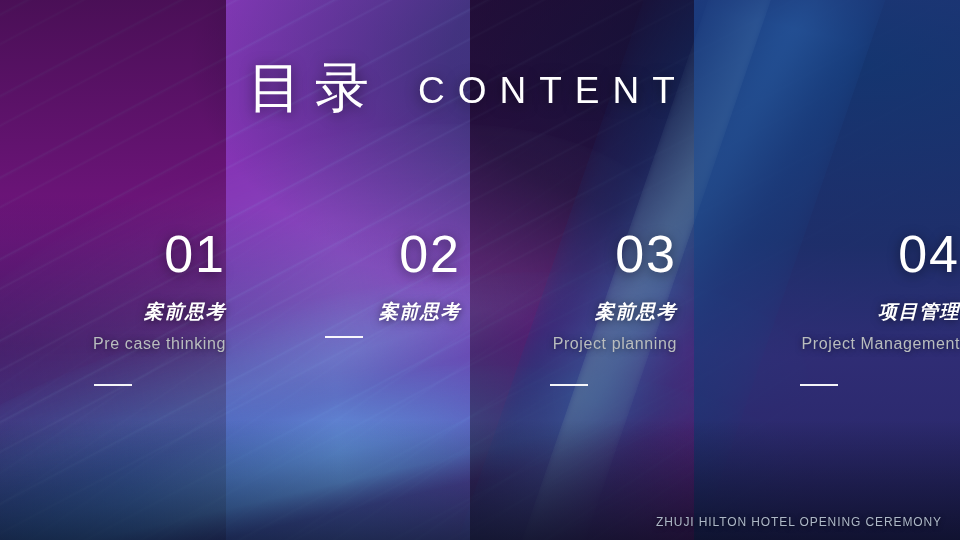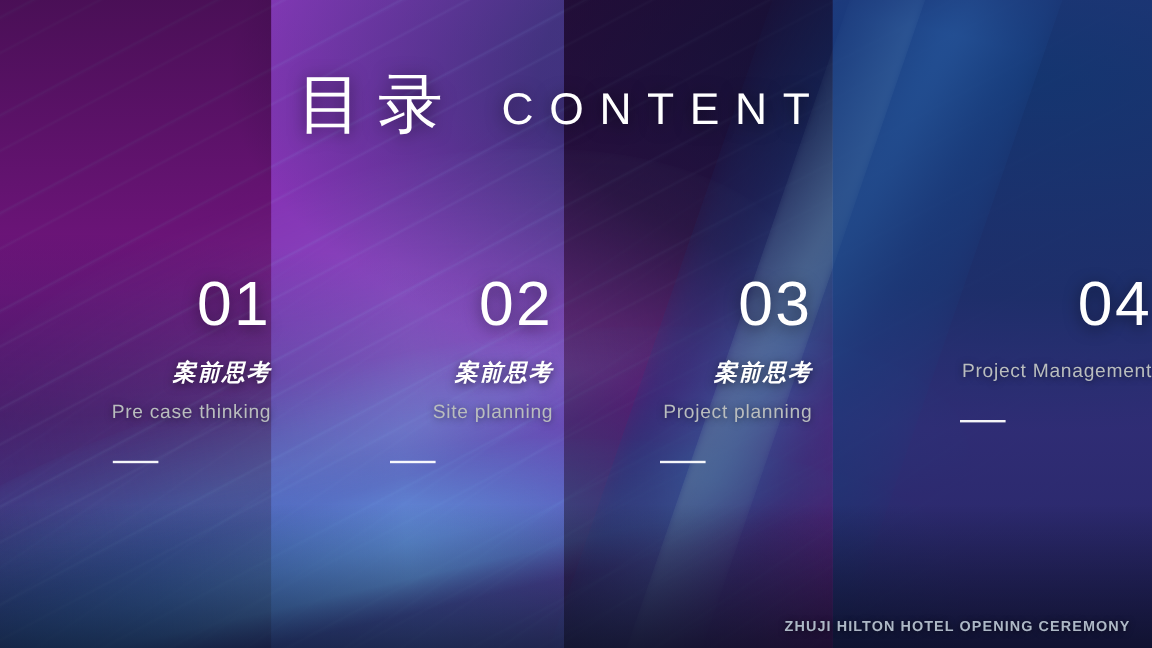--- a/index.html
+++ b/index.html
@@ -241,21 +241,21 @@
   }
 
   .footer {
     position: absolute;
     right: 18px;
     bottom: 12px;
     color: #adb8c6;
     font-size: 12px;
     line-height: 1;
     letter-spacing: .9px;
-    font-weight: 700;
+    font-weight: 400;
     white-space: nowrap;
     text-shadow: 0 1px 5px rgba(0,0,0,.6);
   }
 </style>
 </head>
 <body>
 
 <div id="slide">
 
   <div class="bg-layer bg-base"></div>
@@ -298,33 +298,33 @@
       <div class="item i1">
         <div class="item-num">01</div>
         <div class="item-cn">案前思考</div>
         <div class="item-en">Pre case thinking</div>
         <div class="item-dash"></div>
       </div>
 
       <div class="item i2">
         <div class="item-num">02</div>
         <div class="item-cn">案前思考</div>
-        <div class="item-en">Site planning</div>
         <div class="item-dash"></div>
       </div>
 
       <div class="item i3">
         <div class="item-num">03</div>
         <div class="item-cn">案前思考</div>
         <div class="item-en">Project planning</div>
         <div class="item-dash"></div>
       </div>
 
       <div class="item i4">
         <div class="item-num">04</div>
+        <div class="item-cn">项目管理</div>
         <div class="item-en">Project Management</div>
         <div class="item-dash"></div>
       </div>
 
     </div>
 
     <div class="footer">ZHUJI HILTON HOTEL OPENING CEREMONY</div>
 
   </div>
 </div>

